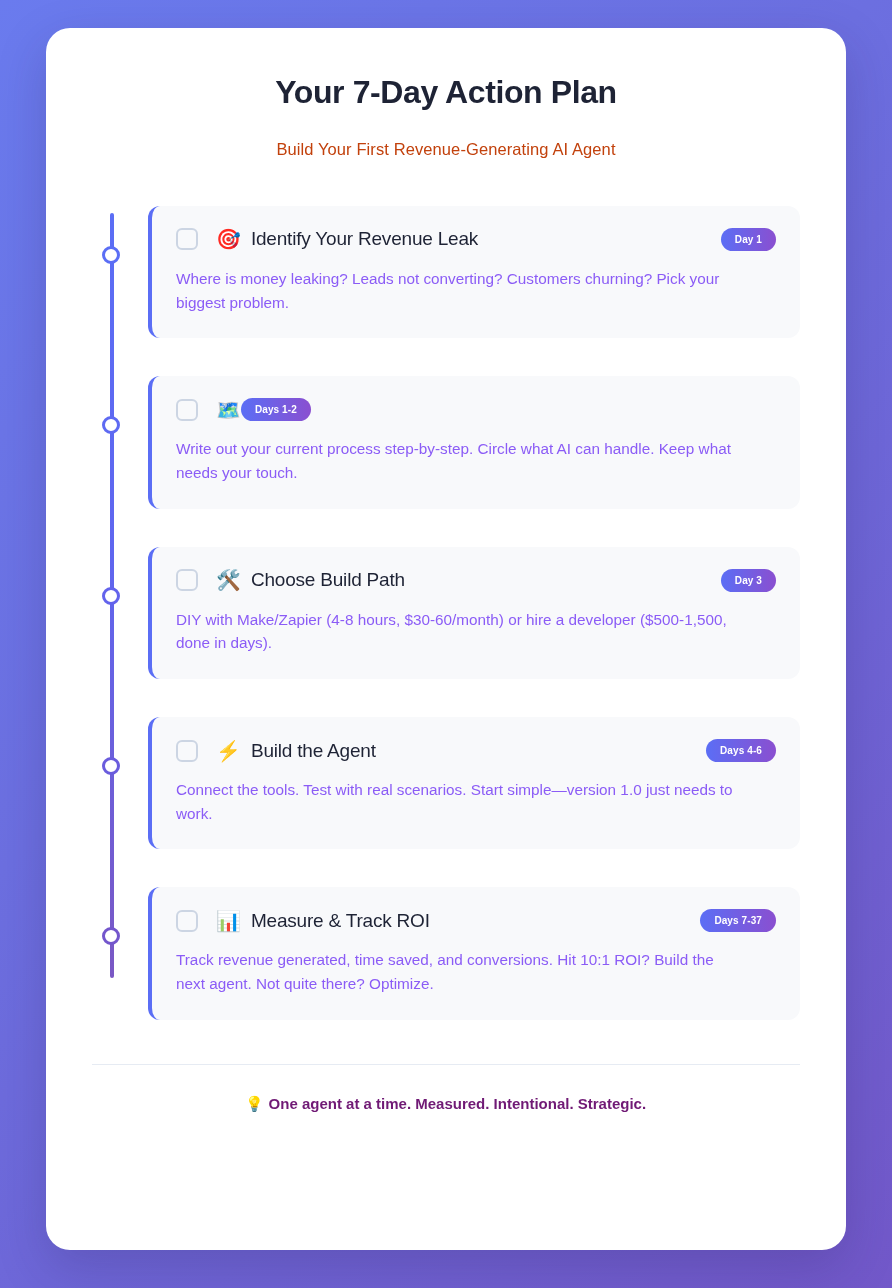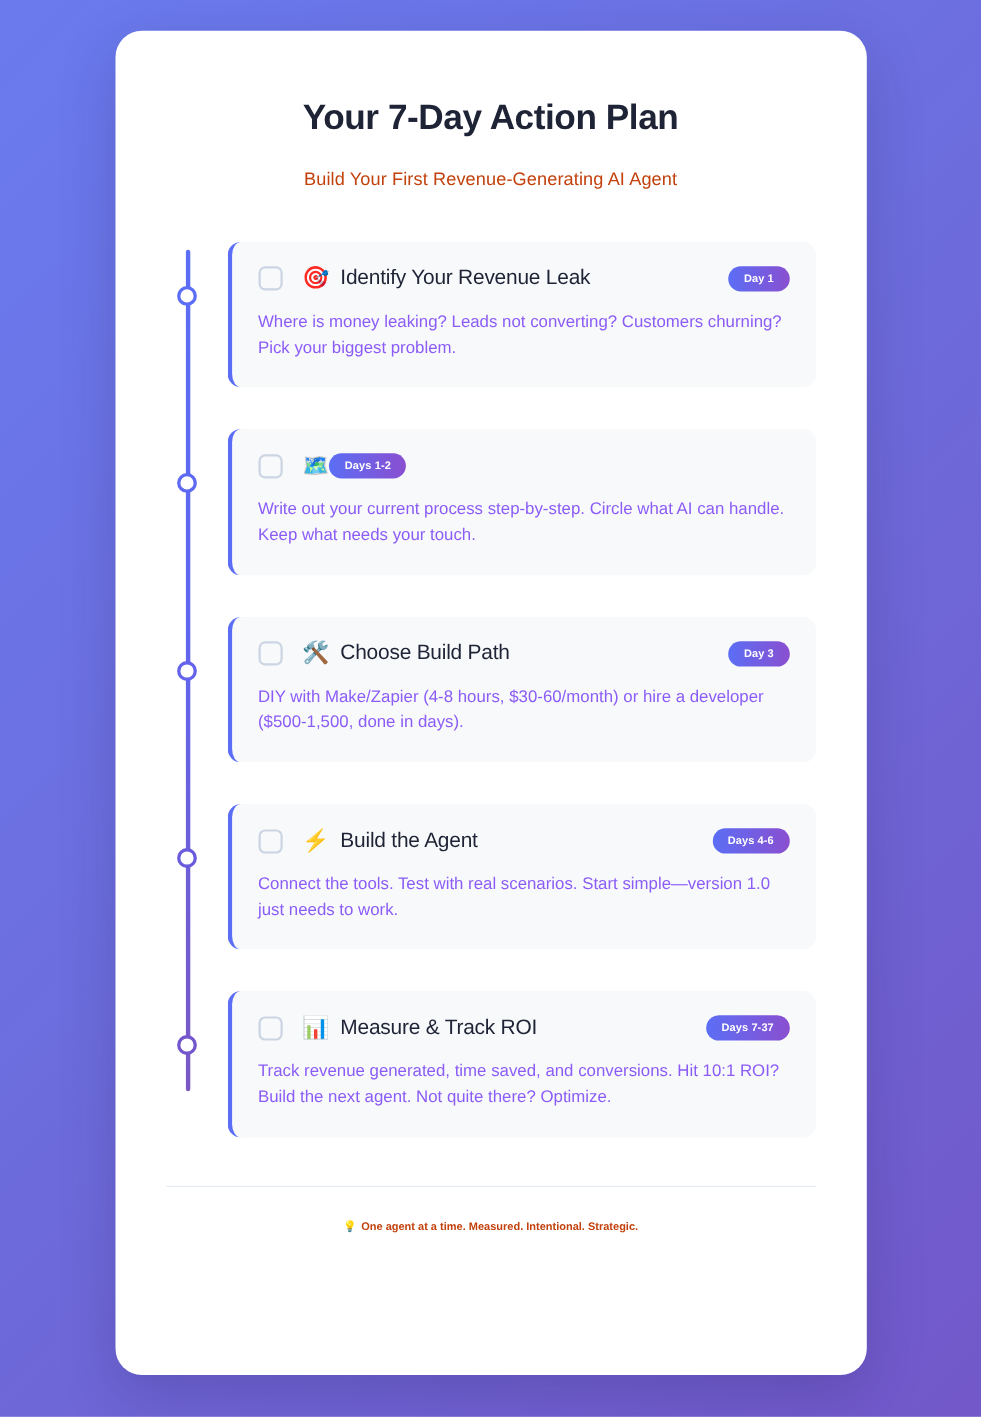--- a/index.html
+++ b/index.html
@@ -12,26 +12,26 @@
   body {
     font-family: "Liberation Sans", sans-serif;
     background: linear-gradient(135deg, #6a7bee 0%, #6c6fe0 40%, #7258c9 100%);
     display: flex;
     align-items: flex-start;
     justify-content: center;
     overflow: hidden;
   }
 
   .page-card {
-    width: 683px;
+    width: 800px;
     margin-top: 28px;
     background: #ffffff;
     border-radius: 24px;
     box-shadow: 0 18px 50px rgba(40, 30, 90, 0.22);
-    padding: 60px 46px 40px 46px;
+    padding: 46px 46px 40px 46px;
     min-height: 1222px;
   }
 
   
   .header { text-align: center; }
 
   .page-title {
     font-size: 32px;
     font-weight: bold;
     color: #1e2335;
@@ -147,22 +147,22 @@
   
   .footer-divider {
     margin-top: 44px;
     height: 1px;
     background: #e6ebf3;
   }
 
   .footer-note {
     margin-top: 30px;
     text-align: center;
-    font-size: 10px;
-    color: #c2410c;
+    font-size: 15px;
+    color: #701a75;
     font-weight: bold;
   }
   .footer-note .bulb {
     font-weight: normal;
     margin-right: 4px;
   }
 </style>
 </head>
 <body>
 

